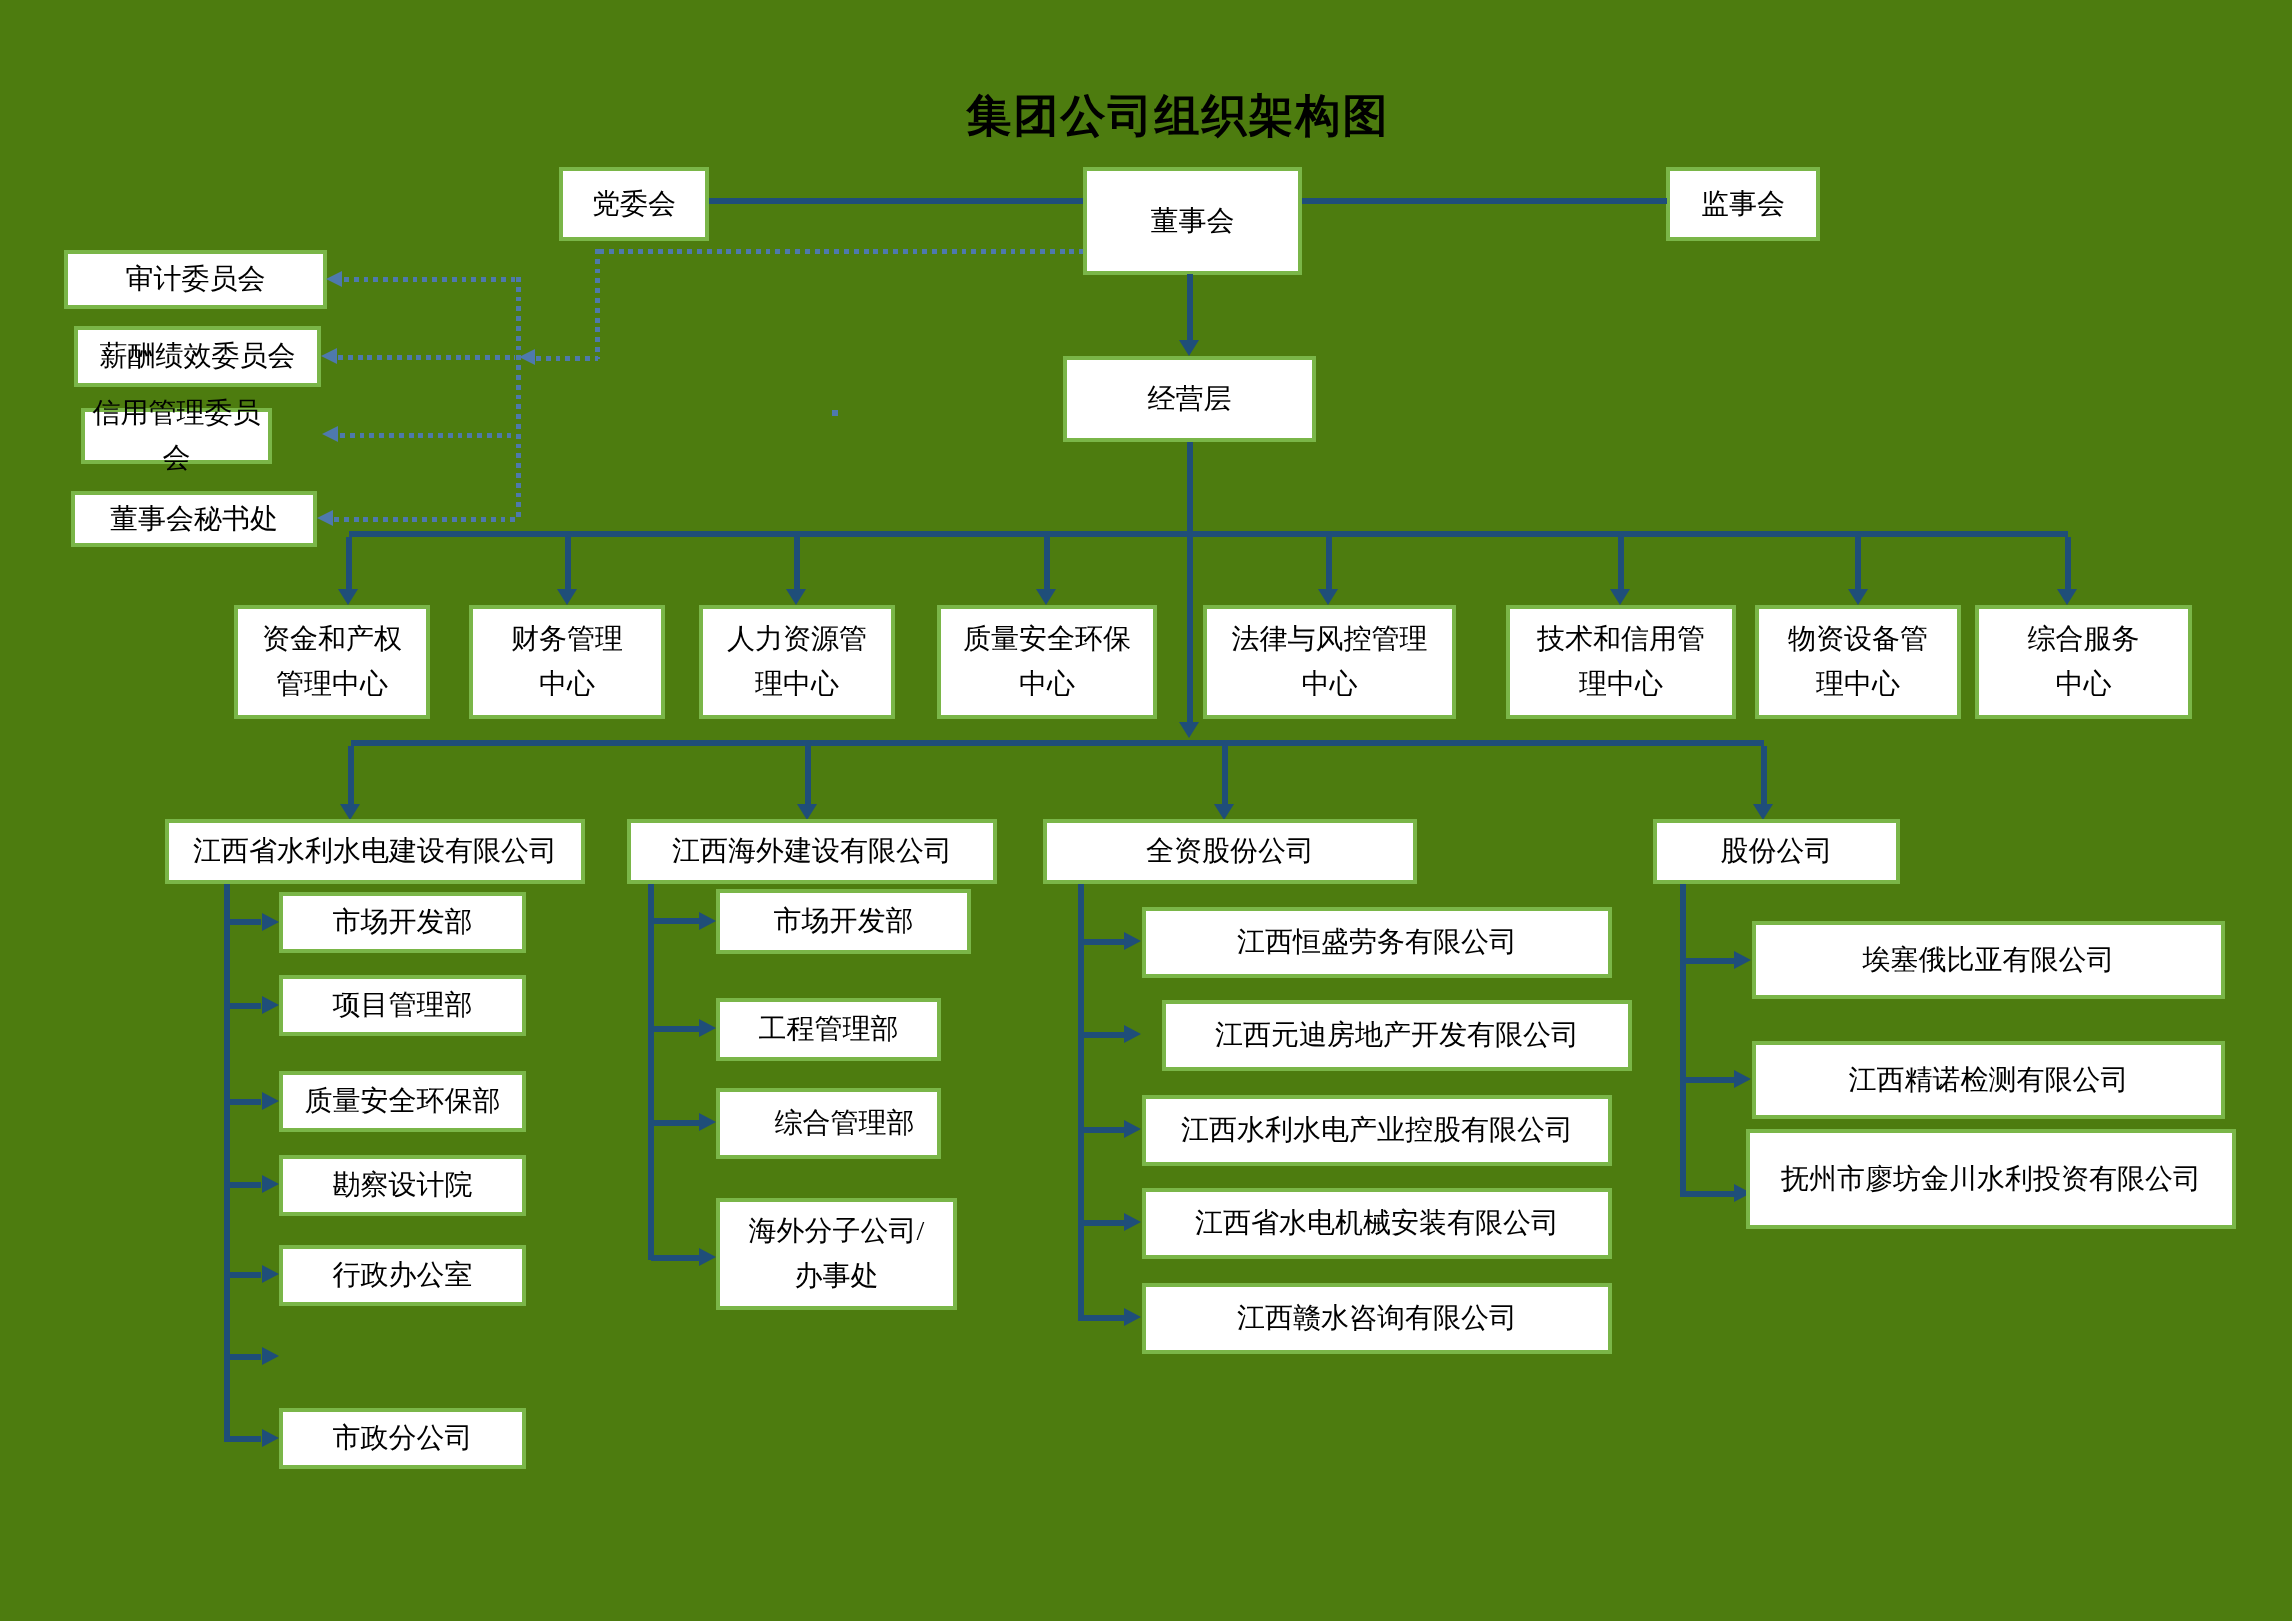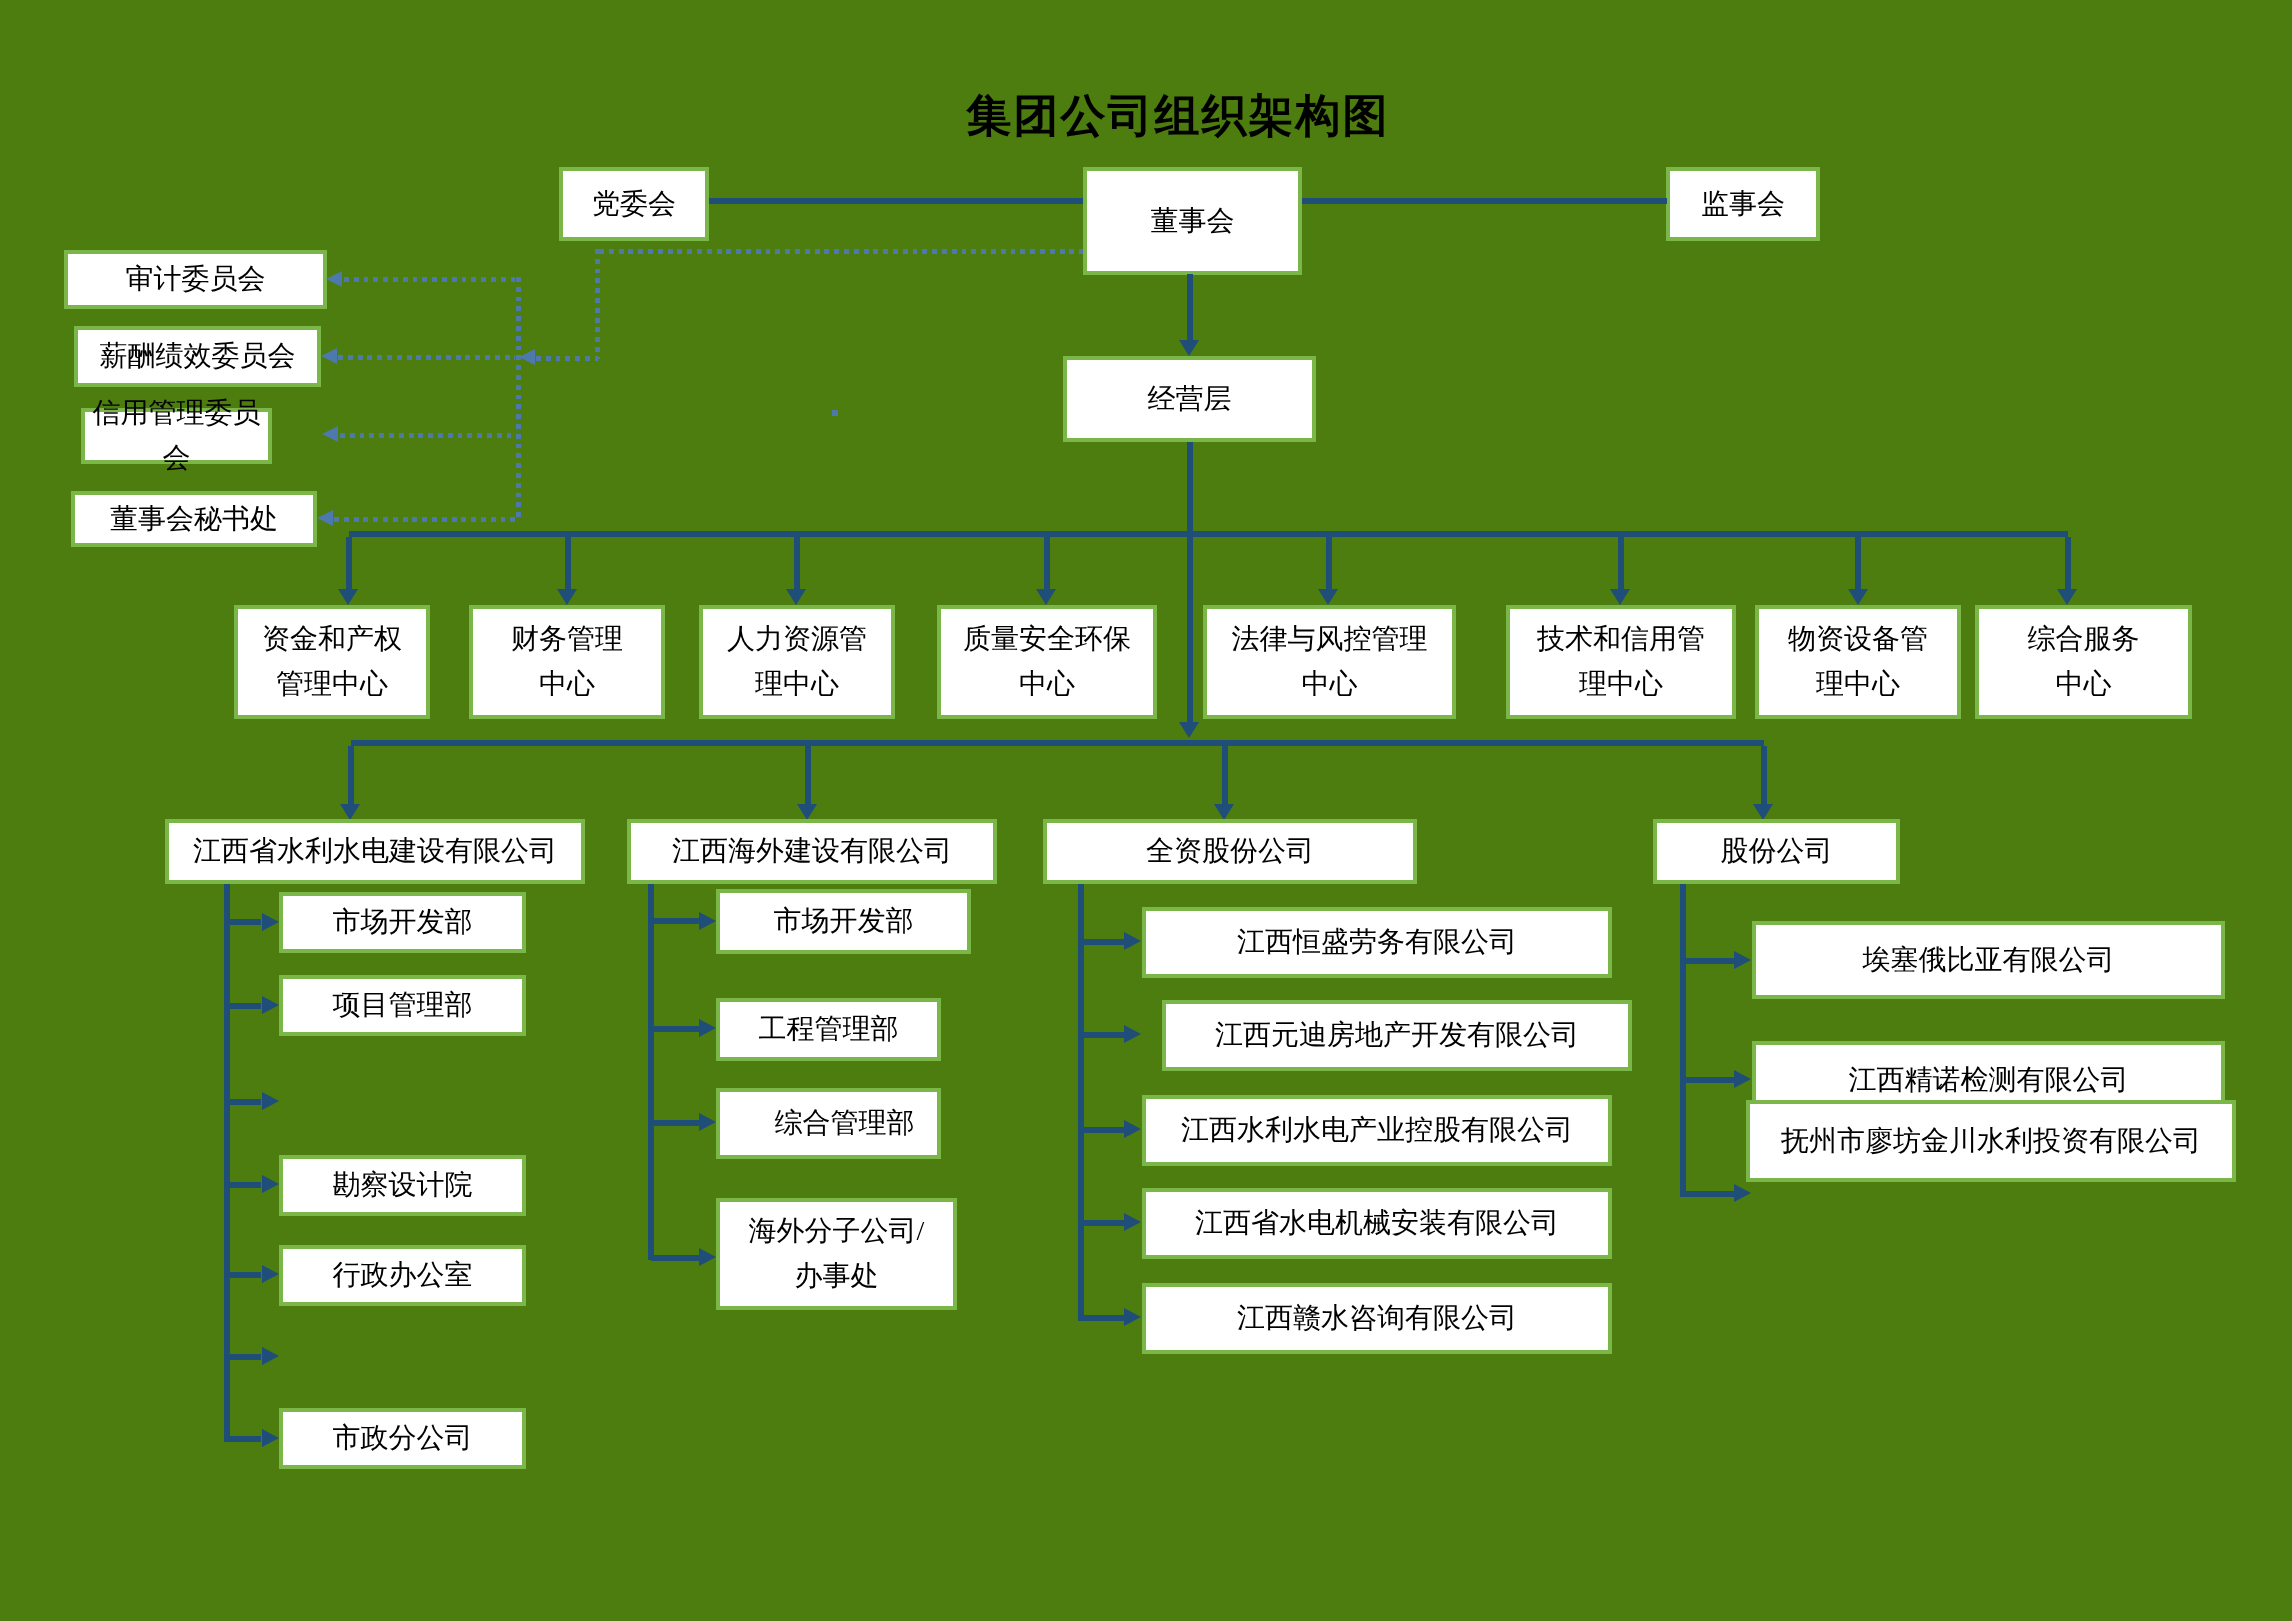--- a/index.html
+++ b/index.html
@@ -156,20 +156,21 @@
   <div class="ar" style="left:262px;top:1175px;"></div>
   <div class="hl" style="left:227px;top:1272px;width:34px;"></div>
   <div class="ar" style="left:262px;top:1265px;"></div>
   <div class="hl" style="left:227px;top:1354px;width:34px;"></div>
   <div class="ar" style="left:262px;top:1347px;"></div>
   <div class="hl" style="left:227px;top:1436px;width:34px;"></div>
   <div class="ar" style="left:262px;top:1429px;"></div>
 
   <div class="box" style="left:279px;top:892px;width:247px;height:61px;">市场开发部</div>
   <div class="box" style="left:279px;top:975px;width:247px;height:61px;">项目管理部</div>
+  <div class="box" style="left:279px;top:1071px;width:247px;height:61px;">质量安全环保部</div>
   <div class="box" style="left:279px;top:1155px;width:247px;height:61px;">勘察设计院</div>
   <div class="box" style="left:279px;top:1245px;width:247px;height:61px;">行政办公室</div>
   <div class="box" style="left:279px;top:1408px;width:247px;height:61px;">市政分公司</div>
 
   <div class="vl" style="left:648px;top:884px;height:376px;"></div>
   <div class="hl" style="left:651px;top:918px;width:48px;"></div>
   <div class="ar" style="left:699px;top:912px;"></div>
   <div class="hl" style="left:651px;top:1026px;width:48px;"></div>
   <div class="ar" style="left:699px;top:1019px;"></div>
   <div class="hl" style="left:651px;top:1120px;width:48px;"></div>
@@ -204,16 +205,16 @@
   <div class="vl" style="left:1680px;top:884px;height:313px;"></div>
   <div class="hl" style="left:1683px;top:958px;width:51px;"></div>
   <div class="ar" style="left:1734px;top:951px;"></div>
   <div class="hl" style="left:1683px;top:1077px;width:51px;"></div>
   <div class="ar" style="left:1734px;top:1070px;"></div>
   <div class="hl" style="left:1683px;top:1191px;width:51px;"></div>
   <div class="ar" style="left:1734px;top:1184px;"></div>
 
   <div class="box" style="left:1752px;top:921px;width:473px;height:78px;">埃塞俄比亚有限公司</div>
   <div class="box" style="left:1752px;top:1041px;width:473px;height:78px;">江西精诺检测有限公司</div>
-  <div class="box" style="left:1746px;top:1100px;width:490px;height:82px;">抚州市廖坊金川水利投资有限公司</div>
+  <div class="box" style="left:1746px;top:1129px;width:490px;height:100px;">抚州市廖坊金川水利投资有限公司</div>
 
 </div>
 
 
 </body></html>

